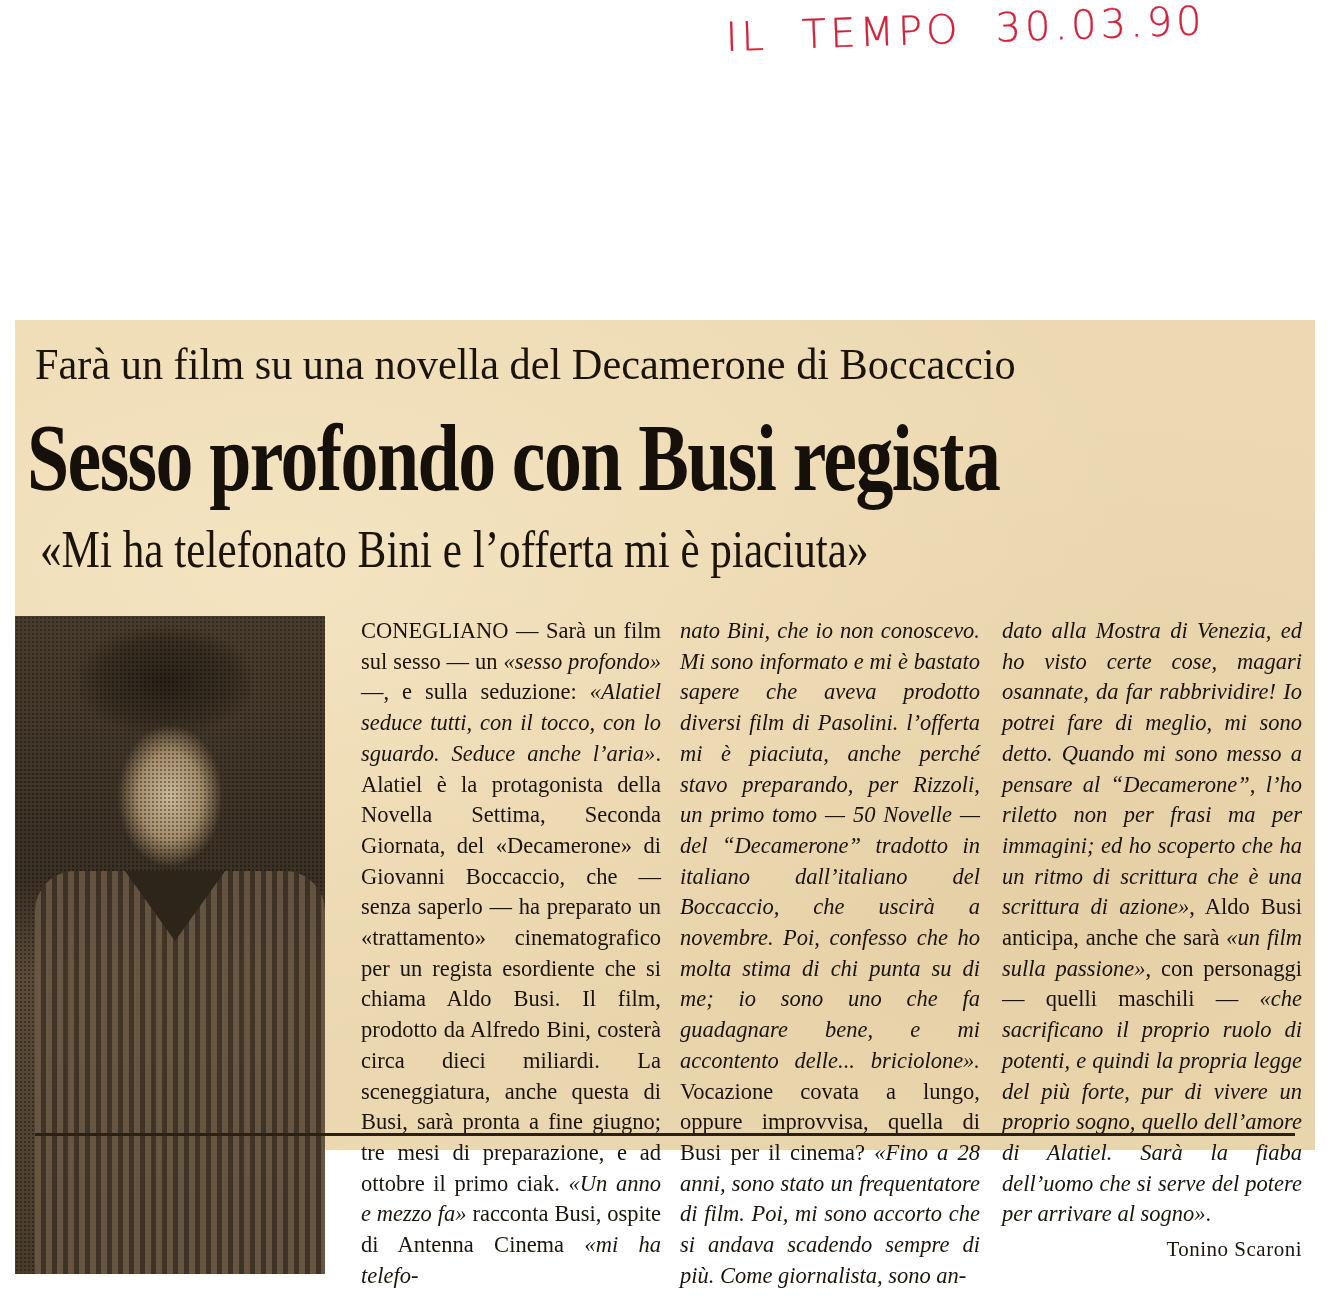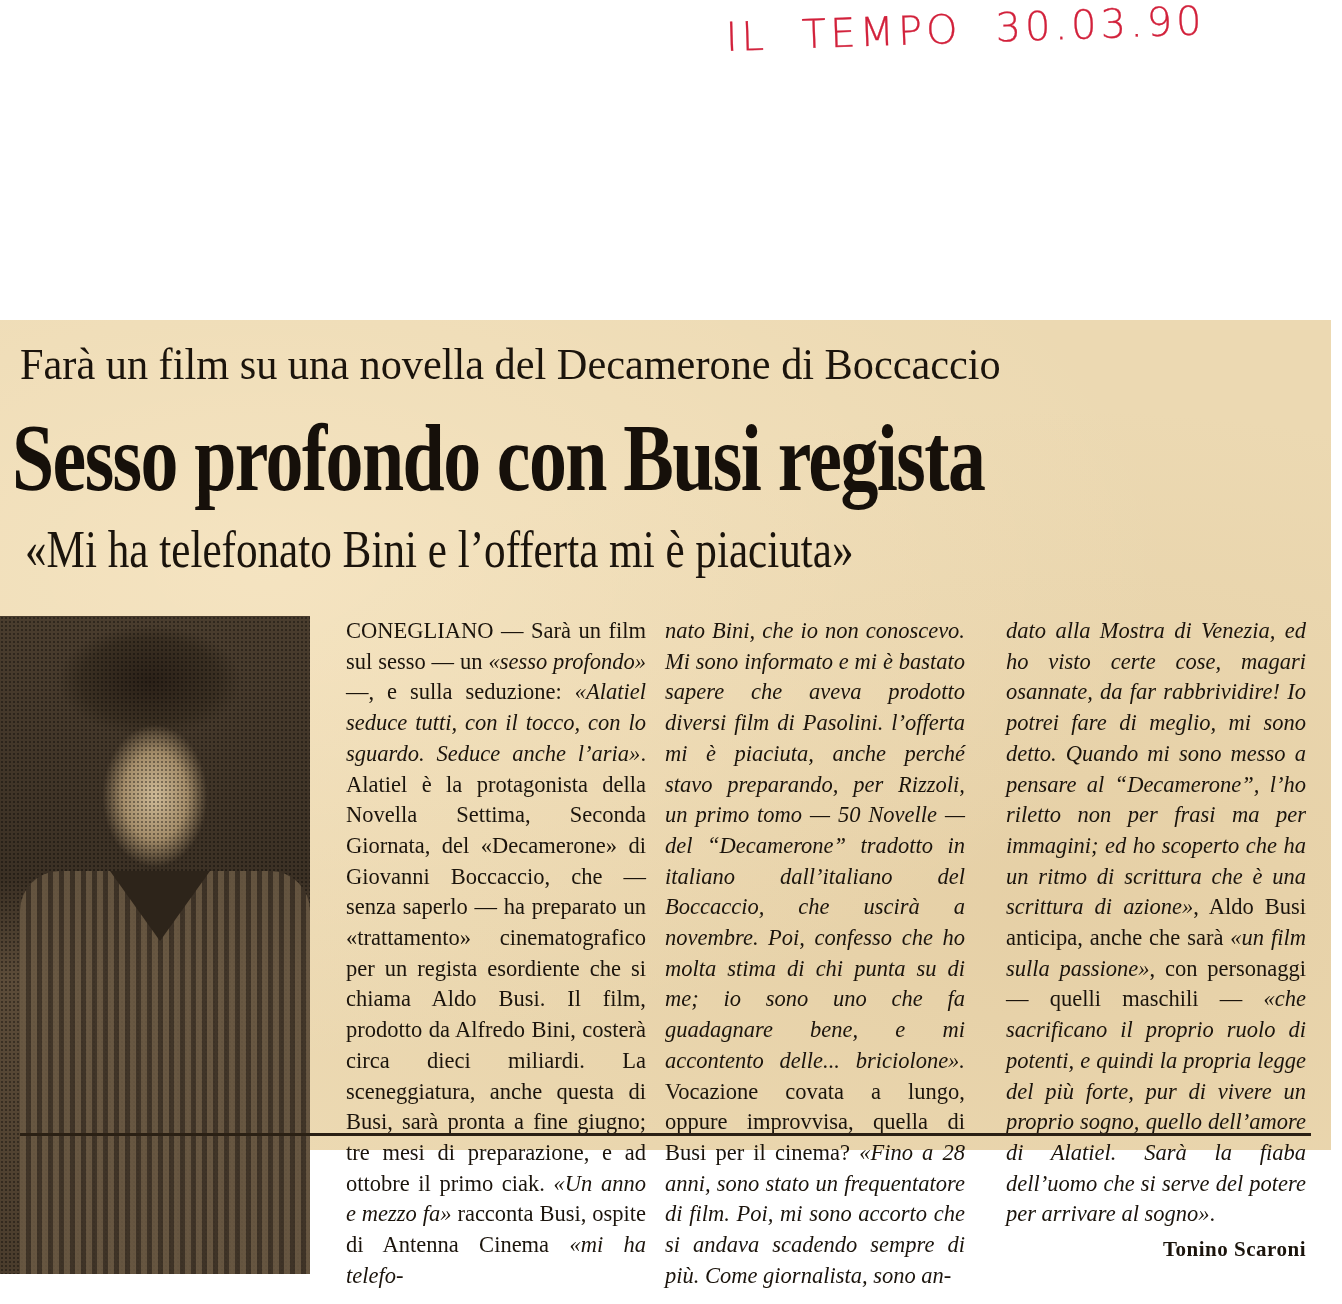--- a/index.html
+++ b/index.html
@@ -19,27 +19,26 @@
     font-size: 40px;
     letter-spacing: 4px;
     white-space: nowrap;
     transform: rotate(-2deg);
     transform-origin: left top;
     -webkit-text-stroke: 0.3px #d2213b;
   }
   .annotation span { margin-right: 34px; }
   .clipping {
     position: absolute;
-    left: 0; top: 320px;
+    left: 15px; top: 320px;
     width: 1300px; height: 830px;
     background: #ecd9b2;
     background-image:
       radial-gradient(ellipse at 20% 30%, rgba(255,240,210,0.45), transparent 60%),
       radial-gradient(ellipse at 80% 70%, rgba(210,180,130,0.25), transparent 60%);
-    padding-left: 31px;
   }
   .clipping::after {
     content: "";
     position: absolute;
     left: 20px; right: 20px; bottom: 14px;
     height: 3px;
     background: #2a2014;
   }
   .kicker {
     position: absolute;
@@ -108,25 +107,25 @@
     top: 296px;
     width: 300px;
     font-size: 22.5px;
     line-height: 30.7px;
     color: #1b140c;
     text-align: justify;
   }
   .col p { margin: 0; }
   .col1 { left: 338px; margin-left: 8px; }
   .col2 { left: 665px; }
-  .col3 { left: 987px; margin-left: 19px; }
+  .col3 { left: 987px; }
   .byline {
     margin-top: 4px;
     text-align: right;
-    font-weight: bold;
+    font-weight: normal;
     font-size: 21px;
     letter-spacing: 0.5px;
   }
   i { font-style: italic; }
 </style>
 </head>
 <body>
 
 <div class="annotation">
   <span>IL</span><span>TEMPO</span><span>30.03.90</span>

